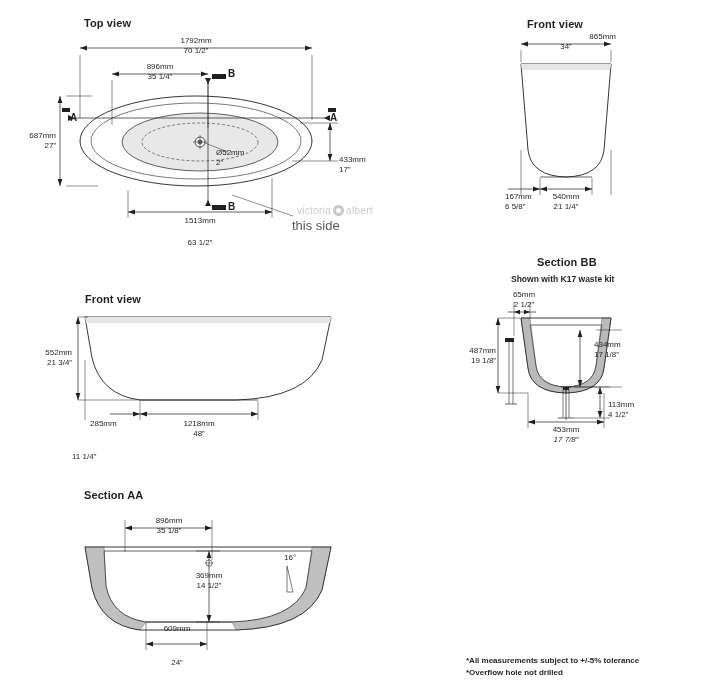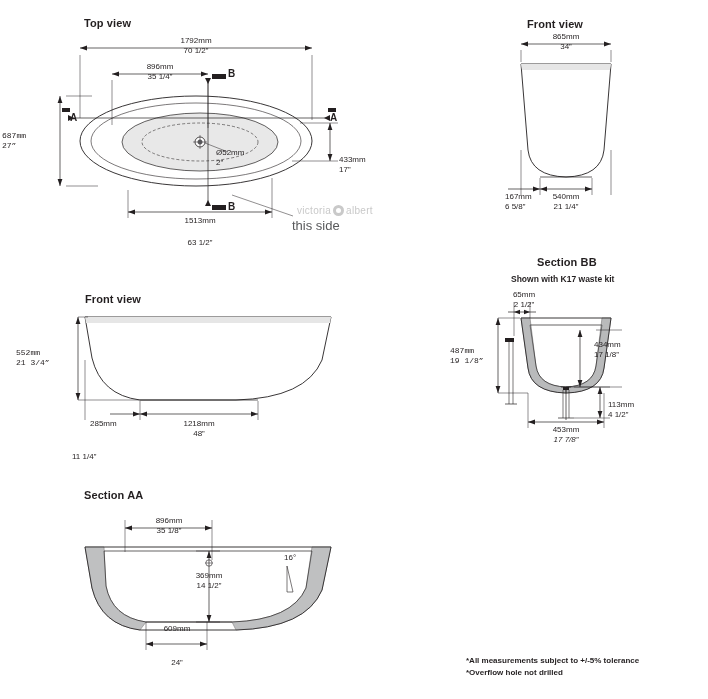--- a/index.html
+++ b/index.html
@@ -35,21 +35,21 @@
     white-space: nowrap;
   }
   .dim {
     position: absolute;
     font-size: 8px;
     line-height: 10px;
     white-space: nowrap;
     color: #231f20;
   }
   .dim.center { text-align: center; }
-  .dim.right { text-align: left; font-family: Liberation Mono, monospace; }
+  .dim.right { text-align: right; }
   .note {
     position: absolute;
     font-size: 8px;
     line-height: 11px;
     font-weight: bold;
     white-space: nowrap;
   }
   .smalllabel {
     position: absolute;
     font-size: 13px;
@@ -217,21 +217,21 @@
     <line class="ext" x1="540" y1="178" x2="540" y2="195"></line>
     <line class="ext" x1="592" y1="178" x2="592" y2="195"></line>
     <line class="ext" x1="611" y1="150" x2="611" y2="195"></line>
     <line class="ln" x1="540" y1="189" x2="592" y2="189"></line>
     <polygon class="blk" points="540,189 547,186.6 547,191.4"></polygon>
     <polygon class="blk" points="592,189 585,186.6 585,191.4"></polygon>
     <line class="ln" x1="508" y1="189" x2="540" y2="189"></line>
     <polygon class="blk" points="540,189 533,186.6 533,191.4"></polygon>
   </svg>
 
-  <div class="dim center" style="left:516px; top:32px; width:100px;">865mm</div>
+  <div class="dim center" style="left:516px; top:32px; width:100px;text-align:right;">865mm</div>
   <div class="dim center" style="left:516px; top:42px; width:100px;">34”</div>
 
   <div class="dim" style="left:505px; top:192px;">167mm</div>
   <div class="dim" style="left:505px; top:202px;">6 5/8”</div>
 
   <div class="dim center" style="left:516px; top:192px; width:100px;">540mm</div>
   <div class="dim center" style="left:516px; top:202px; width:100px;">21 1/4”</div>
 
   <svg width="708" height="699">
     <path class="body-fill" d="M85,317 L331,317 L322,360 Q306,398 236,400 L140,400 Q101,395 92,358 Z"></path>

